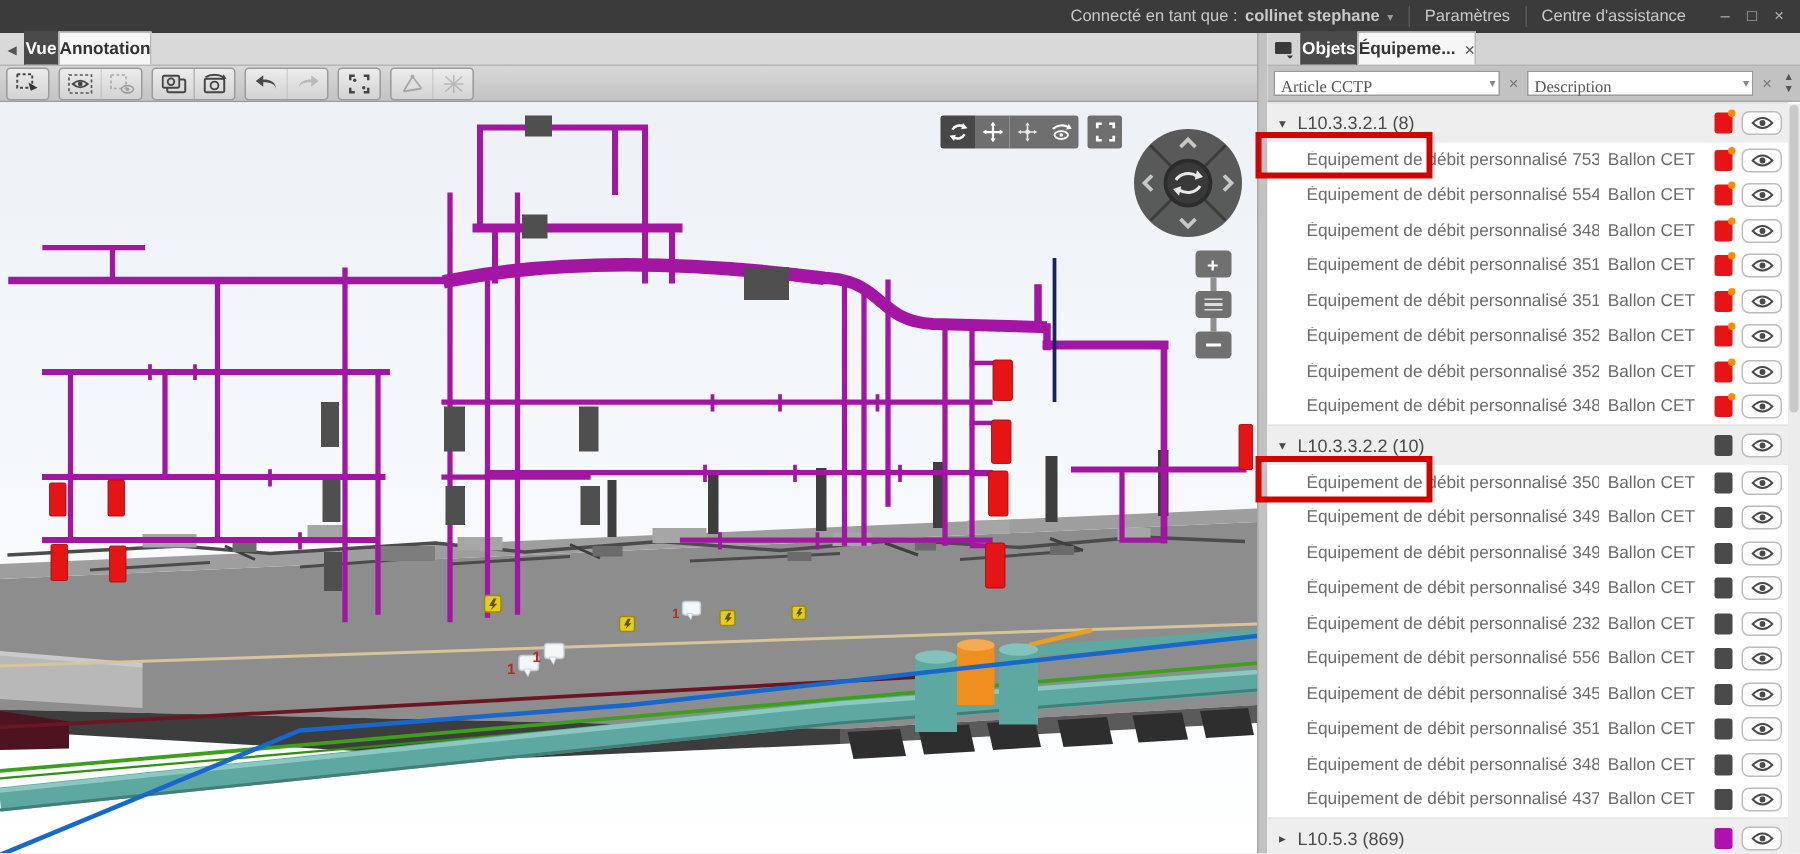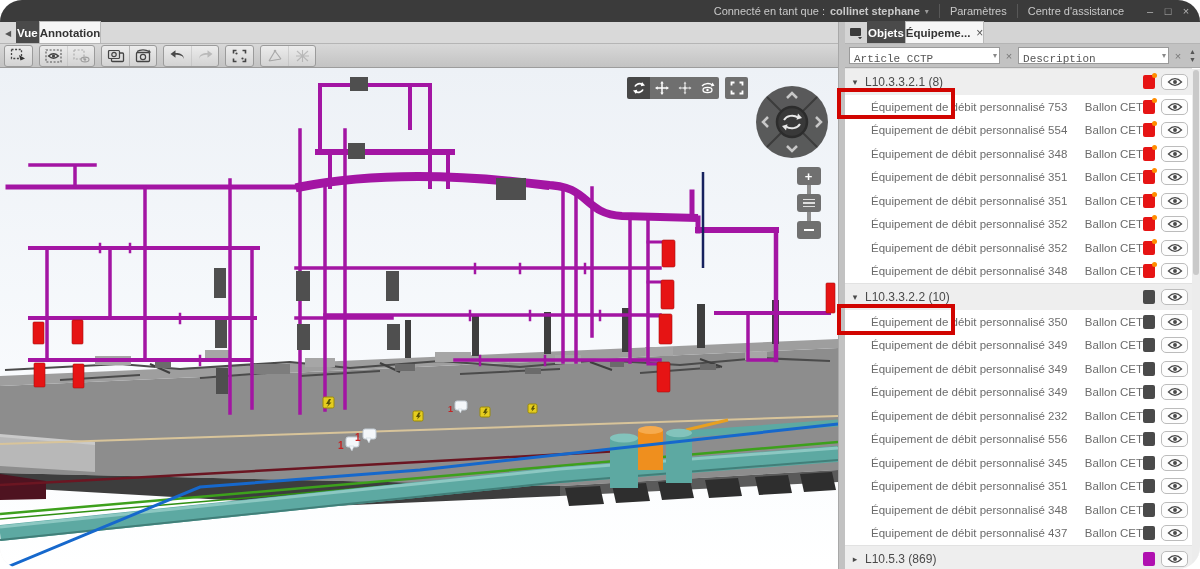--- a/index.html
+++ b/index.html
@@ -1,17 +1,17 @@
 <!DOCTYPE html>
 <html><head>
 <meta charset="utf-8">
 <style>
   * { margin:0; padding:0; box-sizing:border-box; }
   html,body { width:1200px; height:569px; font-family:"Liberation Sans", sans-serif; }
-  .app { position:relative; width:1200px; height:569px; overflow:hidden; background:#e8e8e8;border-radius:22px; }
+  .app { position:relative; width:1200px; height:569px; overflow:hidden; background:#e8e8e8; }
 
   
   .titlebar { height:22px; background:#3b3b3b; color:#c9c9c9; font-size:11px;
     display:flex; align-items:center; justify-content:flex-end; }
   .tb-item { padding:0 10px; height:22px; display:flex; align-items:center; gap:5px; cursor:pointer; }
   .tb-sep { border-left:1px solid #585858; height:14px; }
   .tb-caret { font-size:8px; color:#9a9a9a; }
   .winctl { display:flex; align-items:center; gap:2px; margin:0 6px 0 8px; }
   .winctl span { width:16px; text-align:center; color:#b5b5b5; font-size:11px; cursor:pointer; }
 
@@ -59,34 +59,34 @@
   
   .divider { width:7px; background:#c2c2c2; border-left:1px solid #a8a8a8; }
 
   
   .right { width:355px; display:flex; flex-direction:column; background:#fff; position:relative; }
   .rtabs { height:22px; background:#d4d4d4; display:flex; align-items:flex-end; border-bottom:1px solid #b5b5b5; }
   .views-ic { width:22px; height:20px; display:flex; align-items:center; justify-content:center; gap:1px; cursor:pointer; }
   .filterbar { height:24px; background:#c2c2c2; display:flex; align-items:center; gap:3px; padding:0 4px; border-bottom:1px solid #a9a9a9; }
   .filter { position:relative; flex:1; height:17px; background:#fff; border:1px solid #9a9a9a; }
   .filter input { width:100%; height:100%; border:none; outline:none; font-size:11px; color:#555;
-    padding:0 18px 0 4px; font-family:Liberation Mono, monospace; background:transparent; }
+    padding:0 18px 0 4px; font-family:Liberation Serif, serif; background:transparent; }
   .filter .fcaret { position:absolute; right:2px; top:3px; font-size:8px; color:#888; }
   .fclear { width:12px; text-align:center; color:#777; font-size:11px; cursor:pointer; }
   .sortctl { display:flex; flex-direction:column; line-height:0; margin-left:2px; }
   .sortctl span { font-size:7px; color:#555; cursor:pointer; height:8px; display:flex; align-items:center; }
 
   .list { height:501px; overflow:hidden; margin-right:8px; }
   .grp { height:27px; display:flex; align-items:center; background:#eeeeee; cursor:pointer; border-top:1px solid #e2e2e2; }
   .grp .caret { width:20px; text-align:center; font-size:9px; color:#4a4a4a; }
   .grp .glabel { font-size:12px; color:#4a4a4a; }
   .row { height:23.5px; display:flex; align-items:center; }
   .iname { padding-left:26px; font-size:11.5px; color:#6b6b6b; flex:1; white-space:nowrap; overflow:hidden; }
   .sp { flex:1; }
-  .itype { width:64px; text-align:right; font-size:11.5px; color:#6b6b6b; margin-right:0; }
+  .itype { width:64px; text-align:right; font-size:11.5px; color:#6b6b6b; margin-right:13px; }
   .swatch { position:relative; width:12px; height:14px; border-radius:2px; margin-right:6px; flex:none; cursor:pointer; }
   .dot { position:absolute; width:5px; height:5px; border-radius:50%; background:#ff8c00; top:-2px; right:-2px; }
   .eyebtn { width:27px; height:16px; border:1px solid #bcbcbc; border-radius:5px; background:#fdfdfd;
     display:flex; align-items:center; justify-content:center; margin-right:4px; flex:none; cursor:pointer; }
   .eyebtn svg { width:16px; height:10px; }
 
   .vscroll { position:absolute; right:0; top:47px; width:8px; height:500px; background:#ececec; }
   .vthumb { width:6px; margin:1px; height:205px; background:#c9c9c9; border-radius:3px; }
 
   .anno-box { position:absolute; width:118px; height:31px; border:4px solid #d10400; z-index:60; pointer-events:none; }

